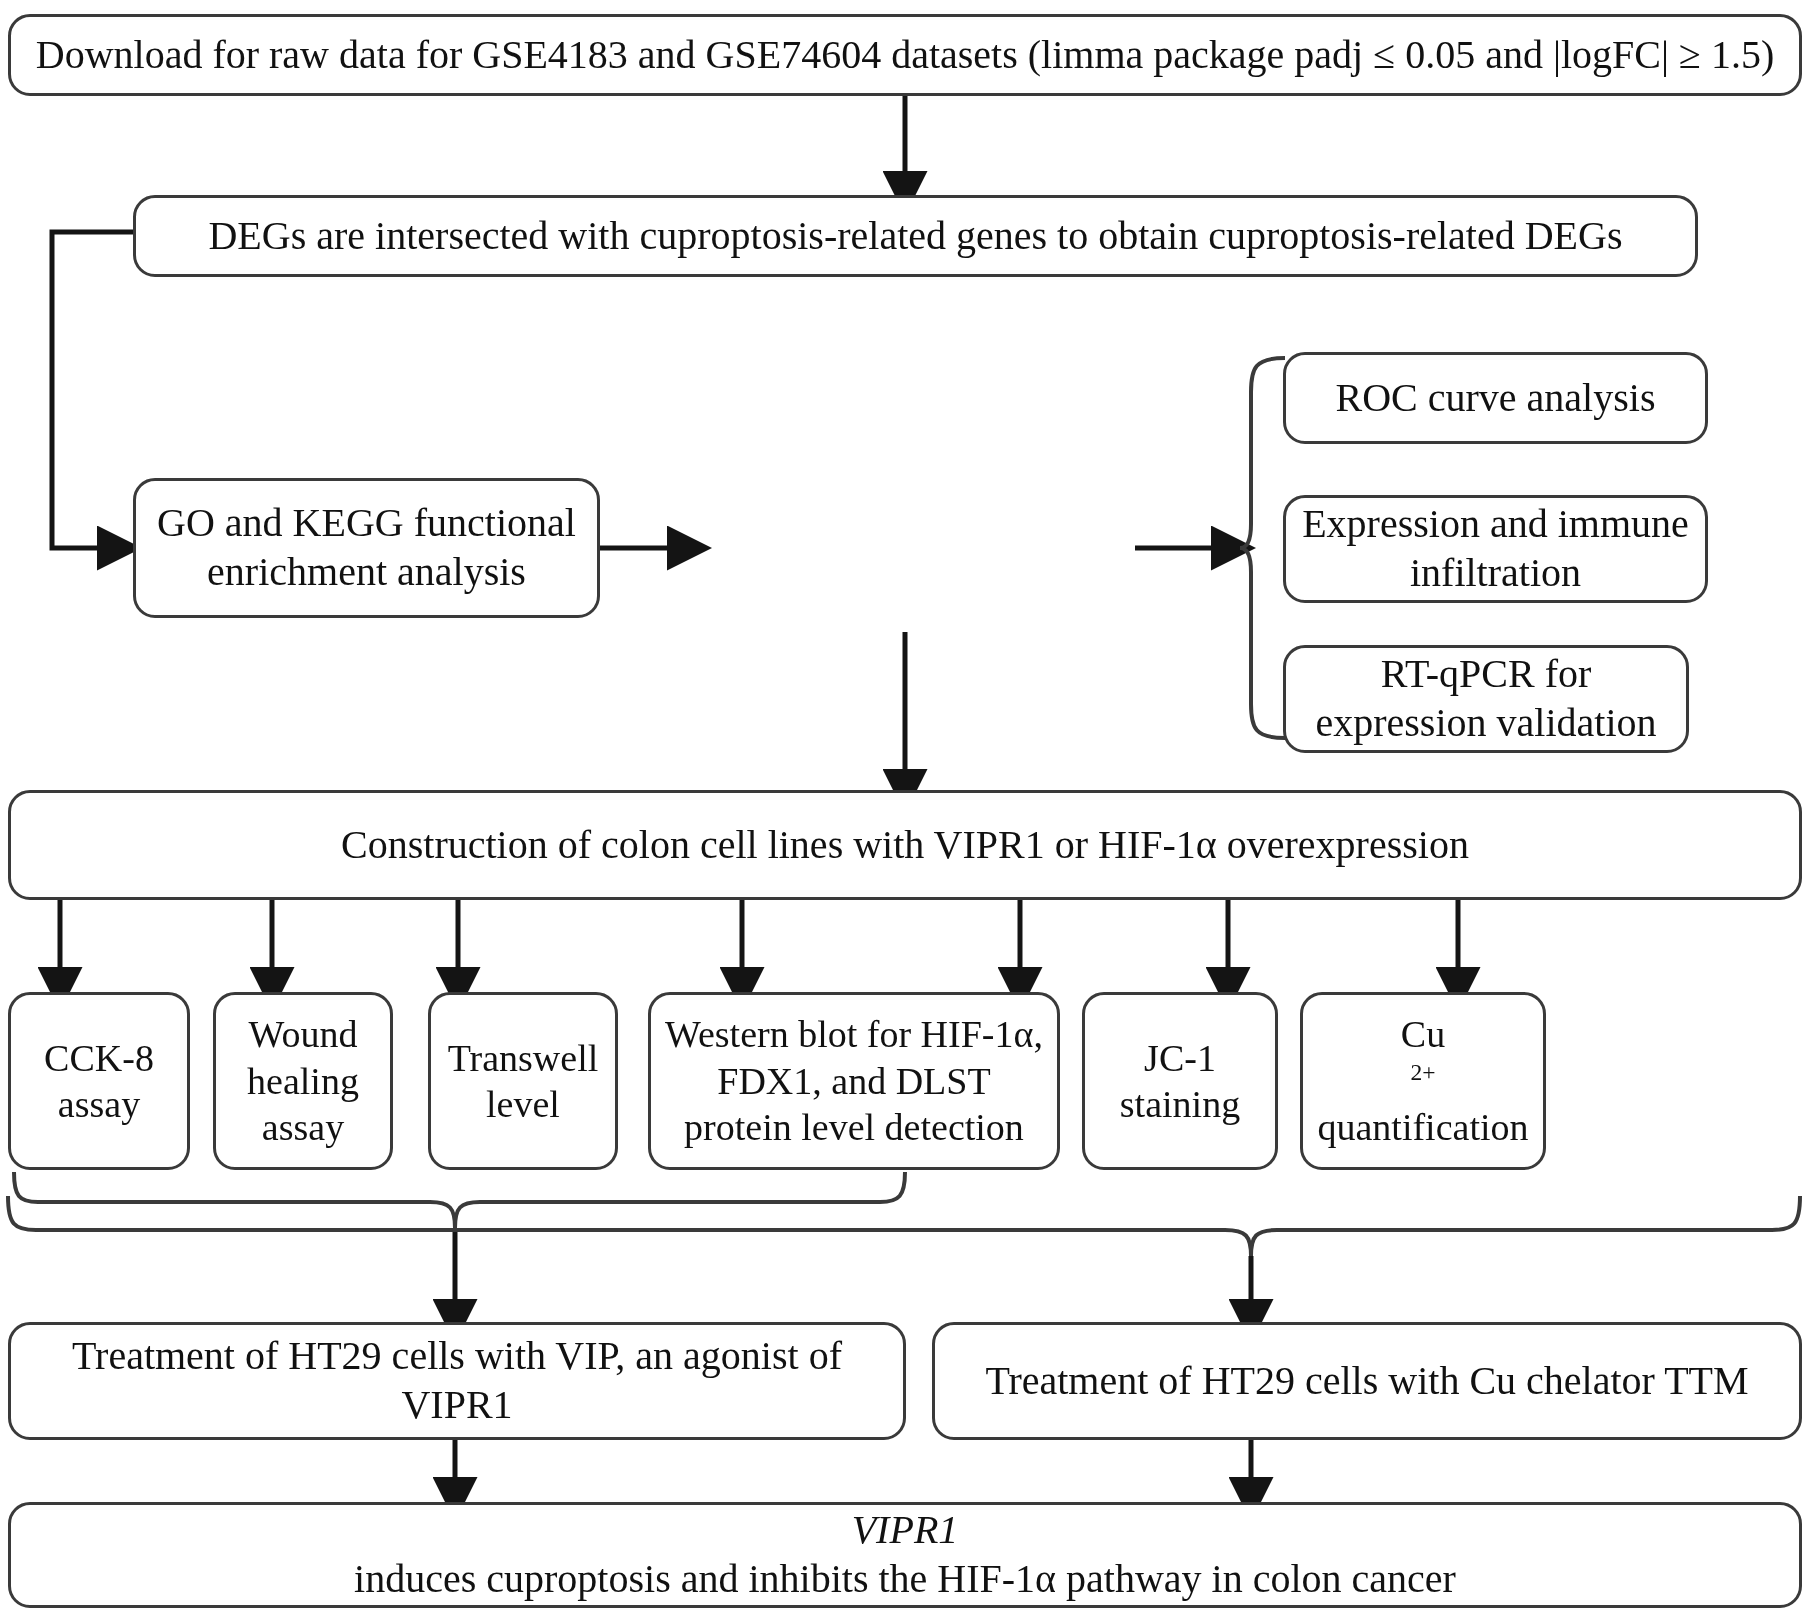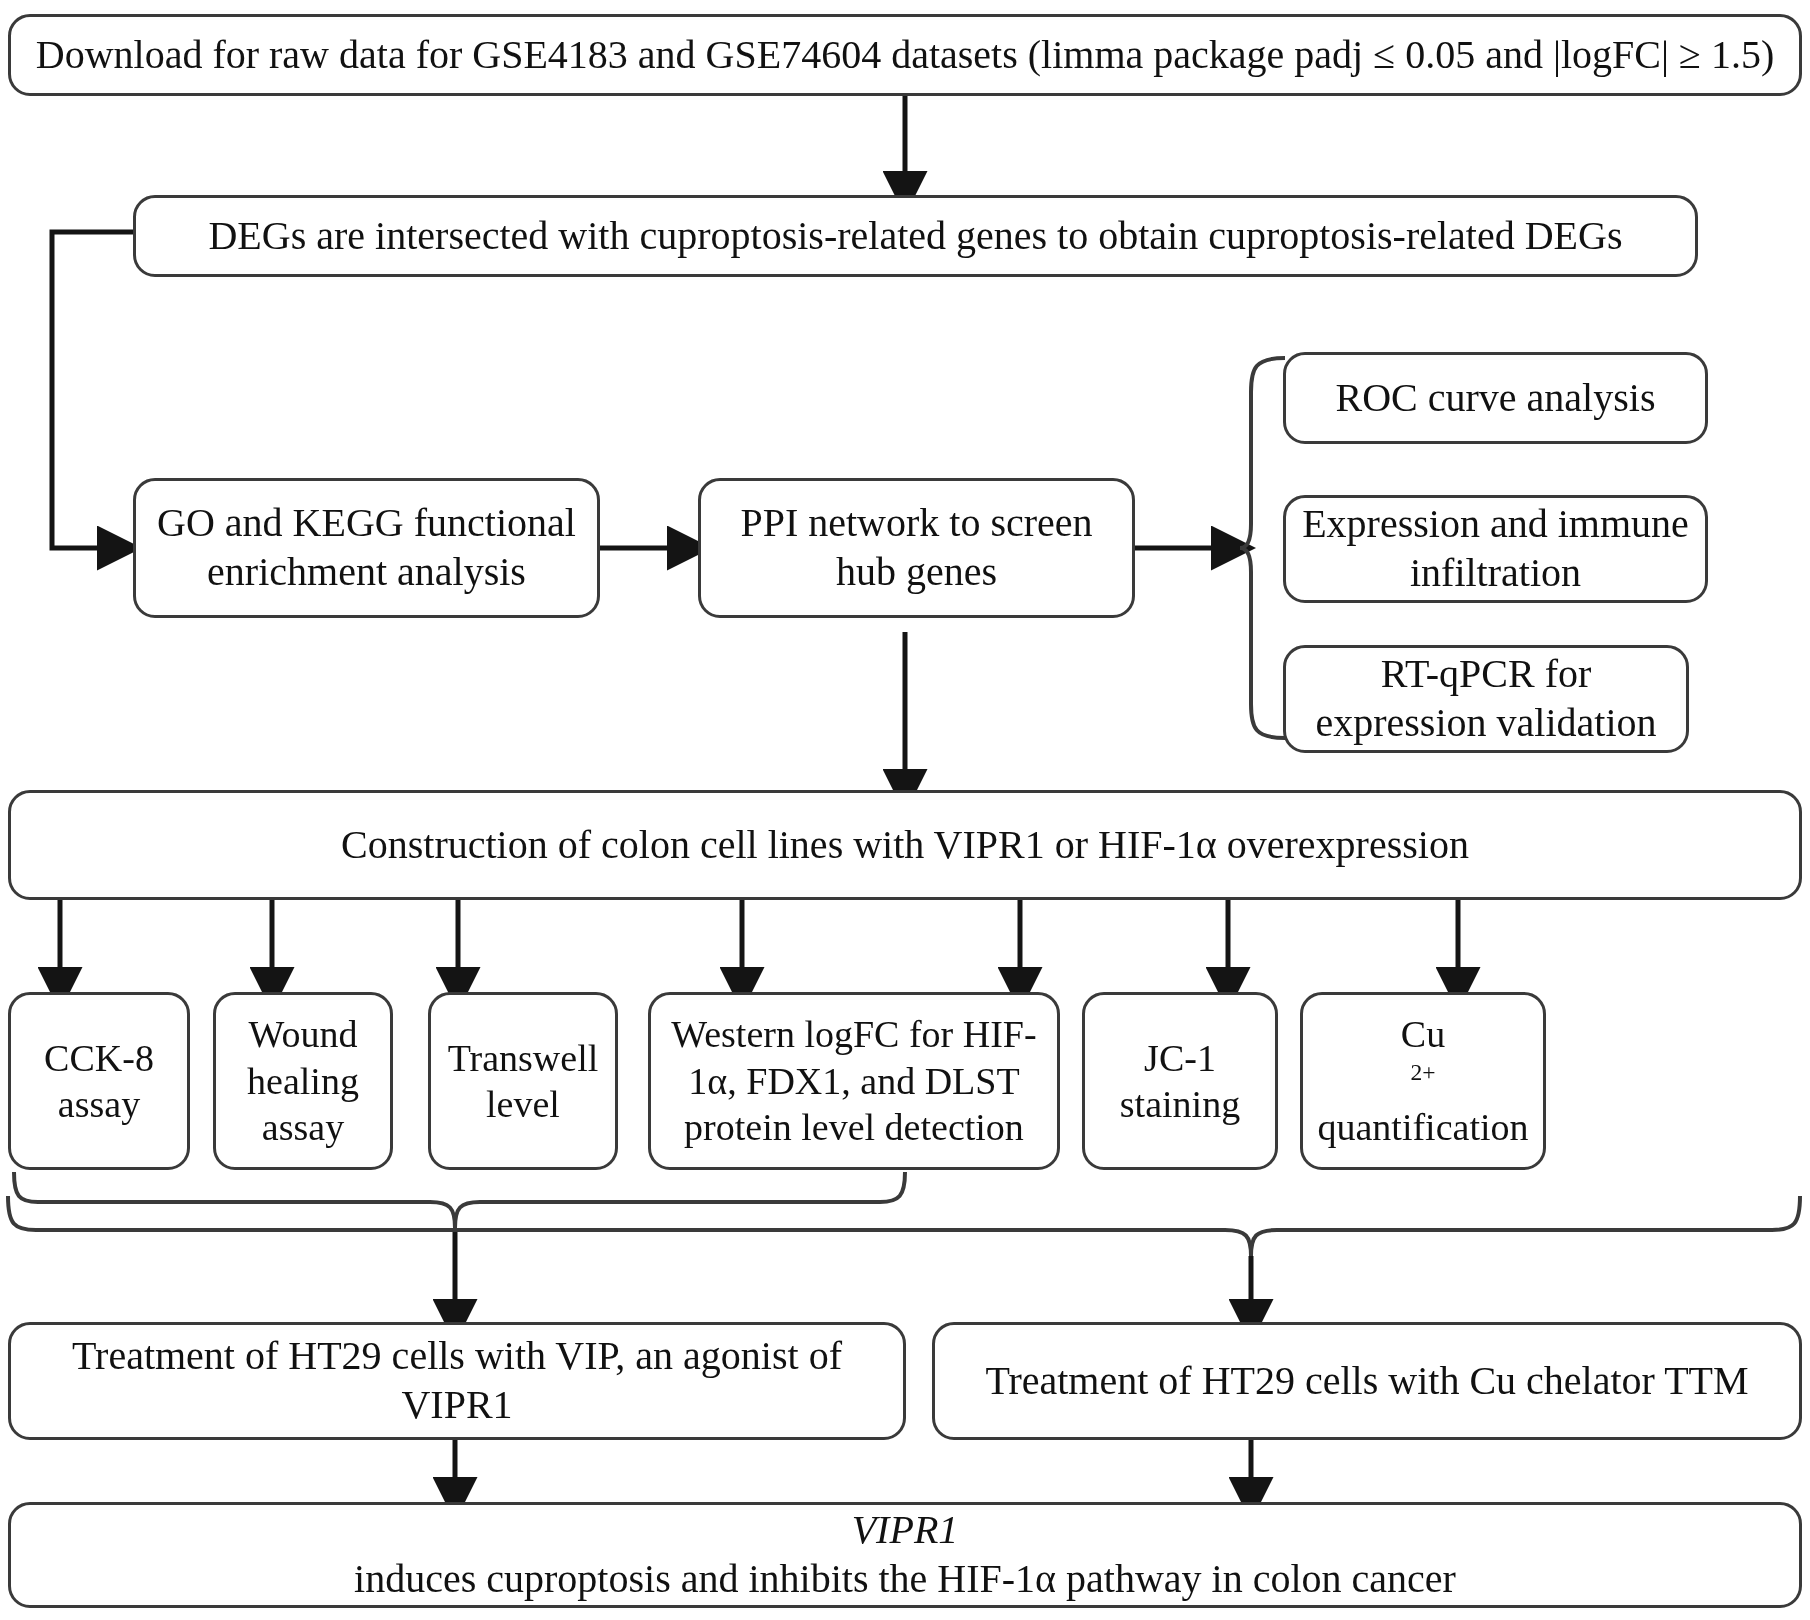--- a/index.html
+++ b/index.html
@@ -97,23 +97,20 @@
   </div>
 
   <div class="node f40" style="left:133px; top:478px; width:467px; height:140px;">
     <span>GO and KEGG functional enrichment analysis</span>
   </div>
 
   <div class="node f40" style="left:133px; top:195px; width:1565px; height:82px;">
     <span>DEGs are intersected with cuproptosis-related genes to obtain cuproptosis-related DEGs</span>
   </div>
 
-  <div class="node f40" style="left:698px; top:478px; width:437px; height:140px;">
-    <span>PPI network to screen hub genes</span>
-  </div>
 
   <div class="node f40" style="left:1283px; top:352px; width:425px; height:92px;">
     <span>ROC curve analysis</span>
   </div>
 
   <div class="node f40" style="left:1283px; top:495px; width:425px; height:108px;">
     <span>Expression and immune infiltration</span>
   </div>
 
   <div class="node f40" style="left:1283px; top:645px; width:406px; height:108px;">
@@ -130,21 +127,21 @@
 
   <div class="node f38" style="left:213px; top:992px; width:180px; height:178px;">
     <span>Wound healing assay</span>
   </div>
 
   <div class="node f38" style="left:428px; top:992px; width:190px; height:178px;">
     <span>Transwell level</span>
   </div>
 
   <div class="node f38" style="left:648px; top:992px; width:412px; height:178px;">
-    <span>Western logFC for HIF-1α, FDX1, and DLST protein level detection</span>
+    <span>Western blot for HIF-1α, FDX1, and DLST protein level detection</span>
   </div>
 
   <div class="node f38" style="left:1082px; top:992px; width:196px; height:178px;">
     <span>JC-1 staining</span>
   </div>
 
   <div class="node f38" style="left:1300px; top:992px; width:246px; height:178px;">
     <span><span>Cu</span><sup>2+</sup><br><span>quantification</span></span>
   </div>
 

